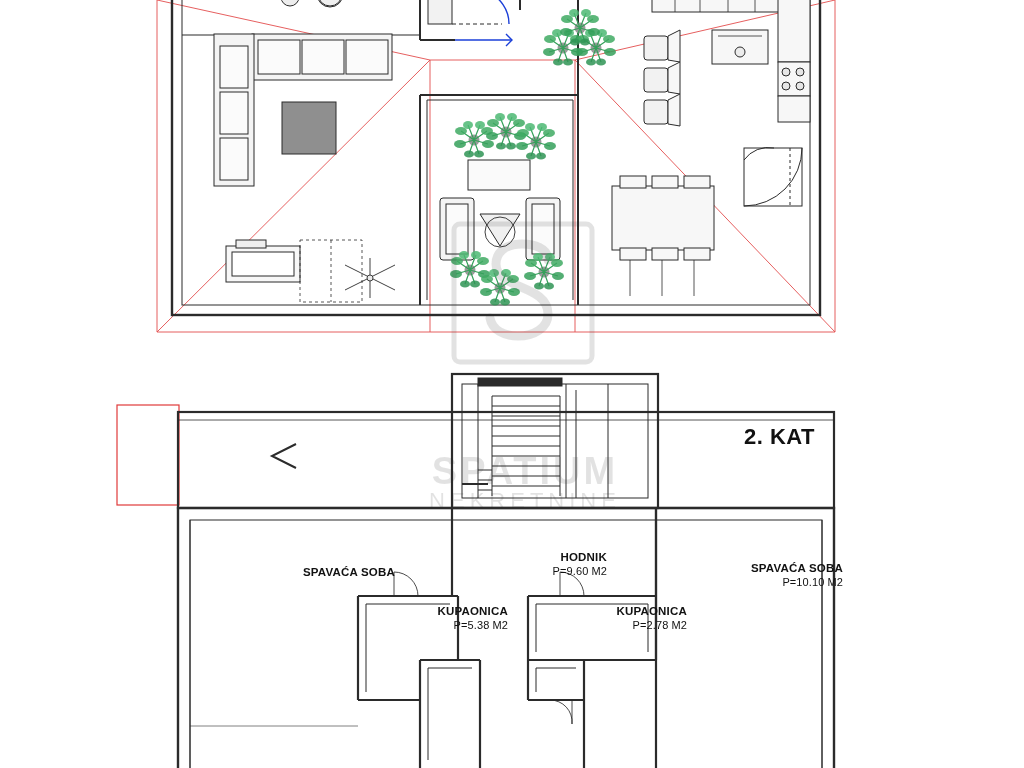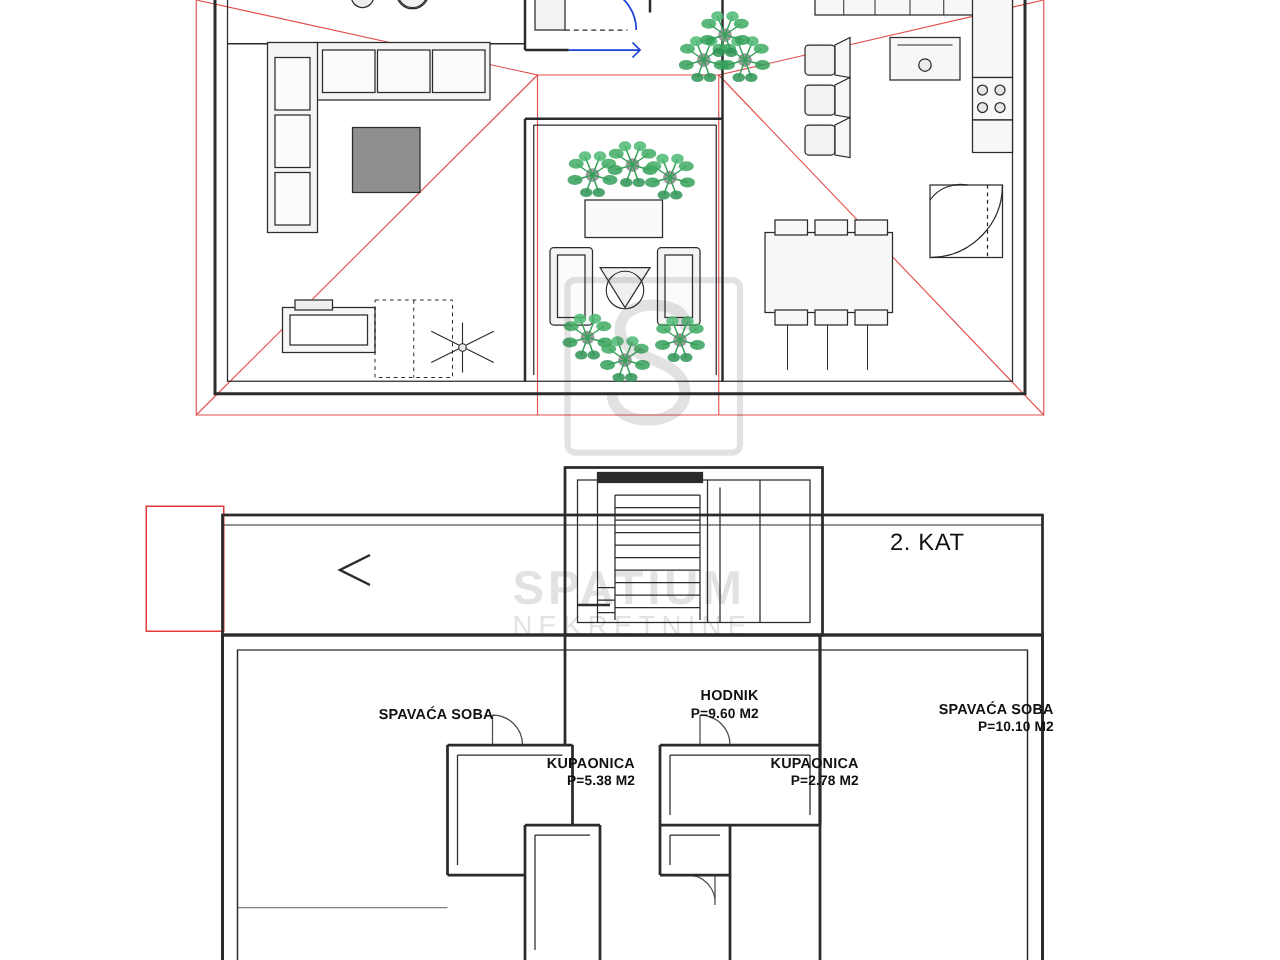--- a/index.html
+++ b/index.html
@@ -31,48 +31,49 @@
     text-align: right;
     font-weight: bold;
     font-size: 11.5px;
     line-height: 14px;
     letter-spacing: 0.2px;
     white-space: nowrap;
     color: #111;
   }
   .label .sub {
     display: block;
-    font-weight: bold;
+    font-weight: normal;
     font-size: 11px;
     letter-spacing: 0.1px;
   }
   .floor-title {
     position: absolute;
-    font-weight: normal;
-    font-size: 19px;
+    font-weight: bold;
+    font-size: 22px;
     letter-spacing: 0.5px;
     color: #111;
+    margin-left: 32px;
   }
   .watermark {
     position: absolute;
     pointer-events: none;
     user-select: none;
   }
   .wm-logo {
     left: 448px;
     top: 218px;
     width: 150px;
     height: 150px;
     opacity: 0.13;
   }
   .wm-text {
     left: 410px;
     top: 452px;
     width: 230px;
-    text-align: left;
+    text-align: center;
     opacity: 0.13;
     color: #2b2b2b;
   }
   .wm-text .w1 {
     font-size: 38px;
     font-weight: bold;
     letter-spacing: 3px;
     line-height: 38px;
     display: block;
   }

